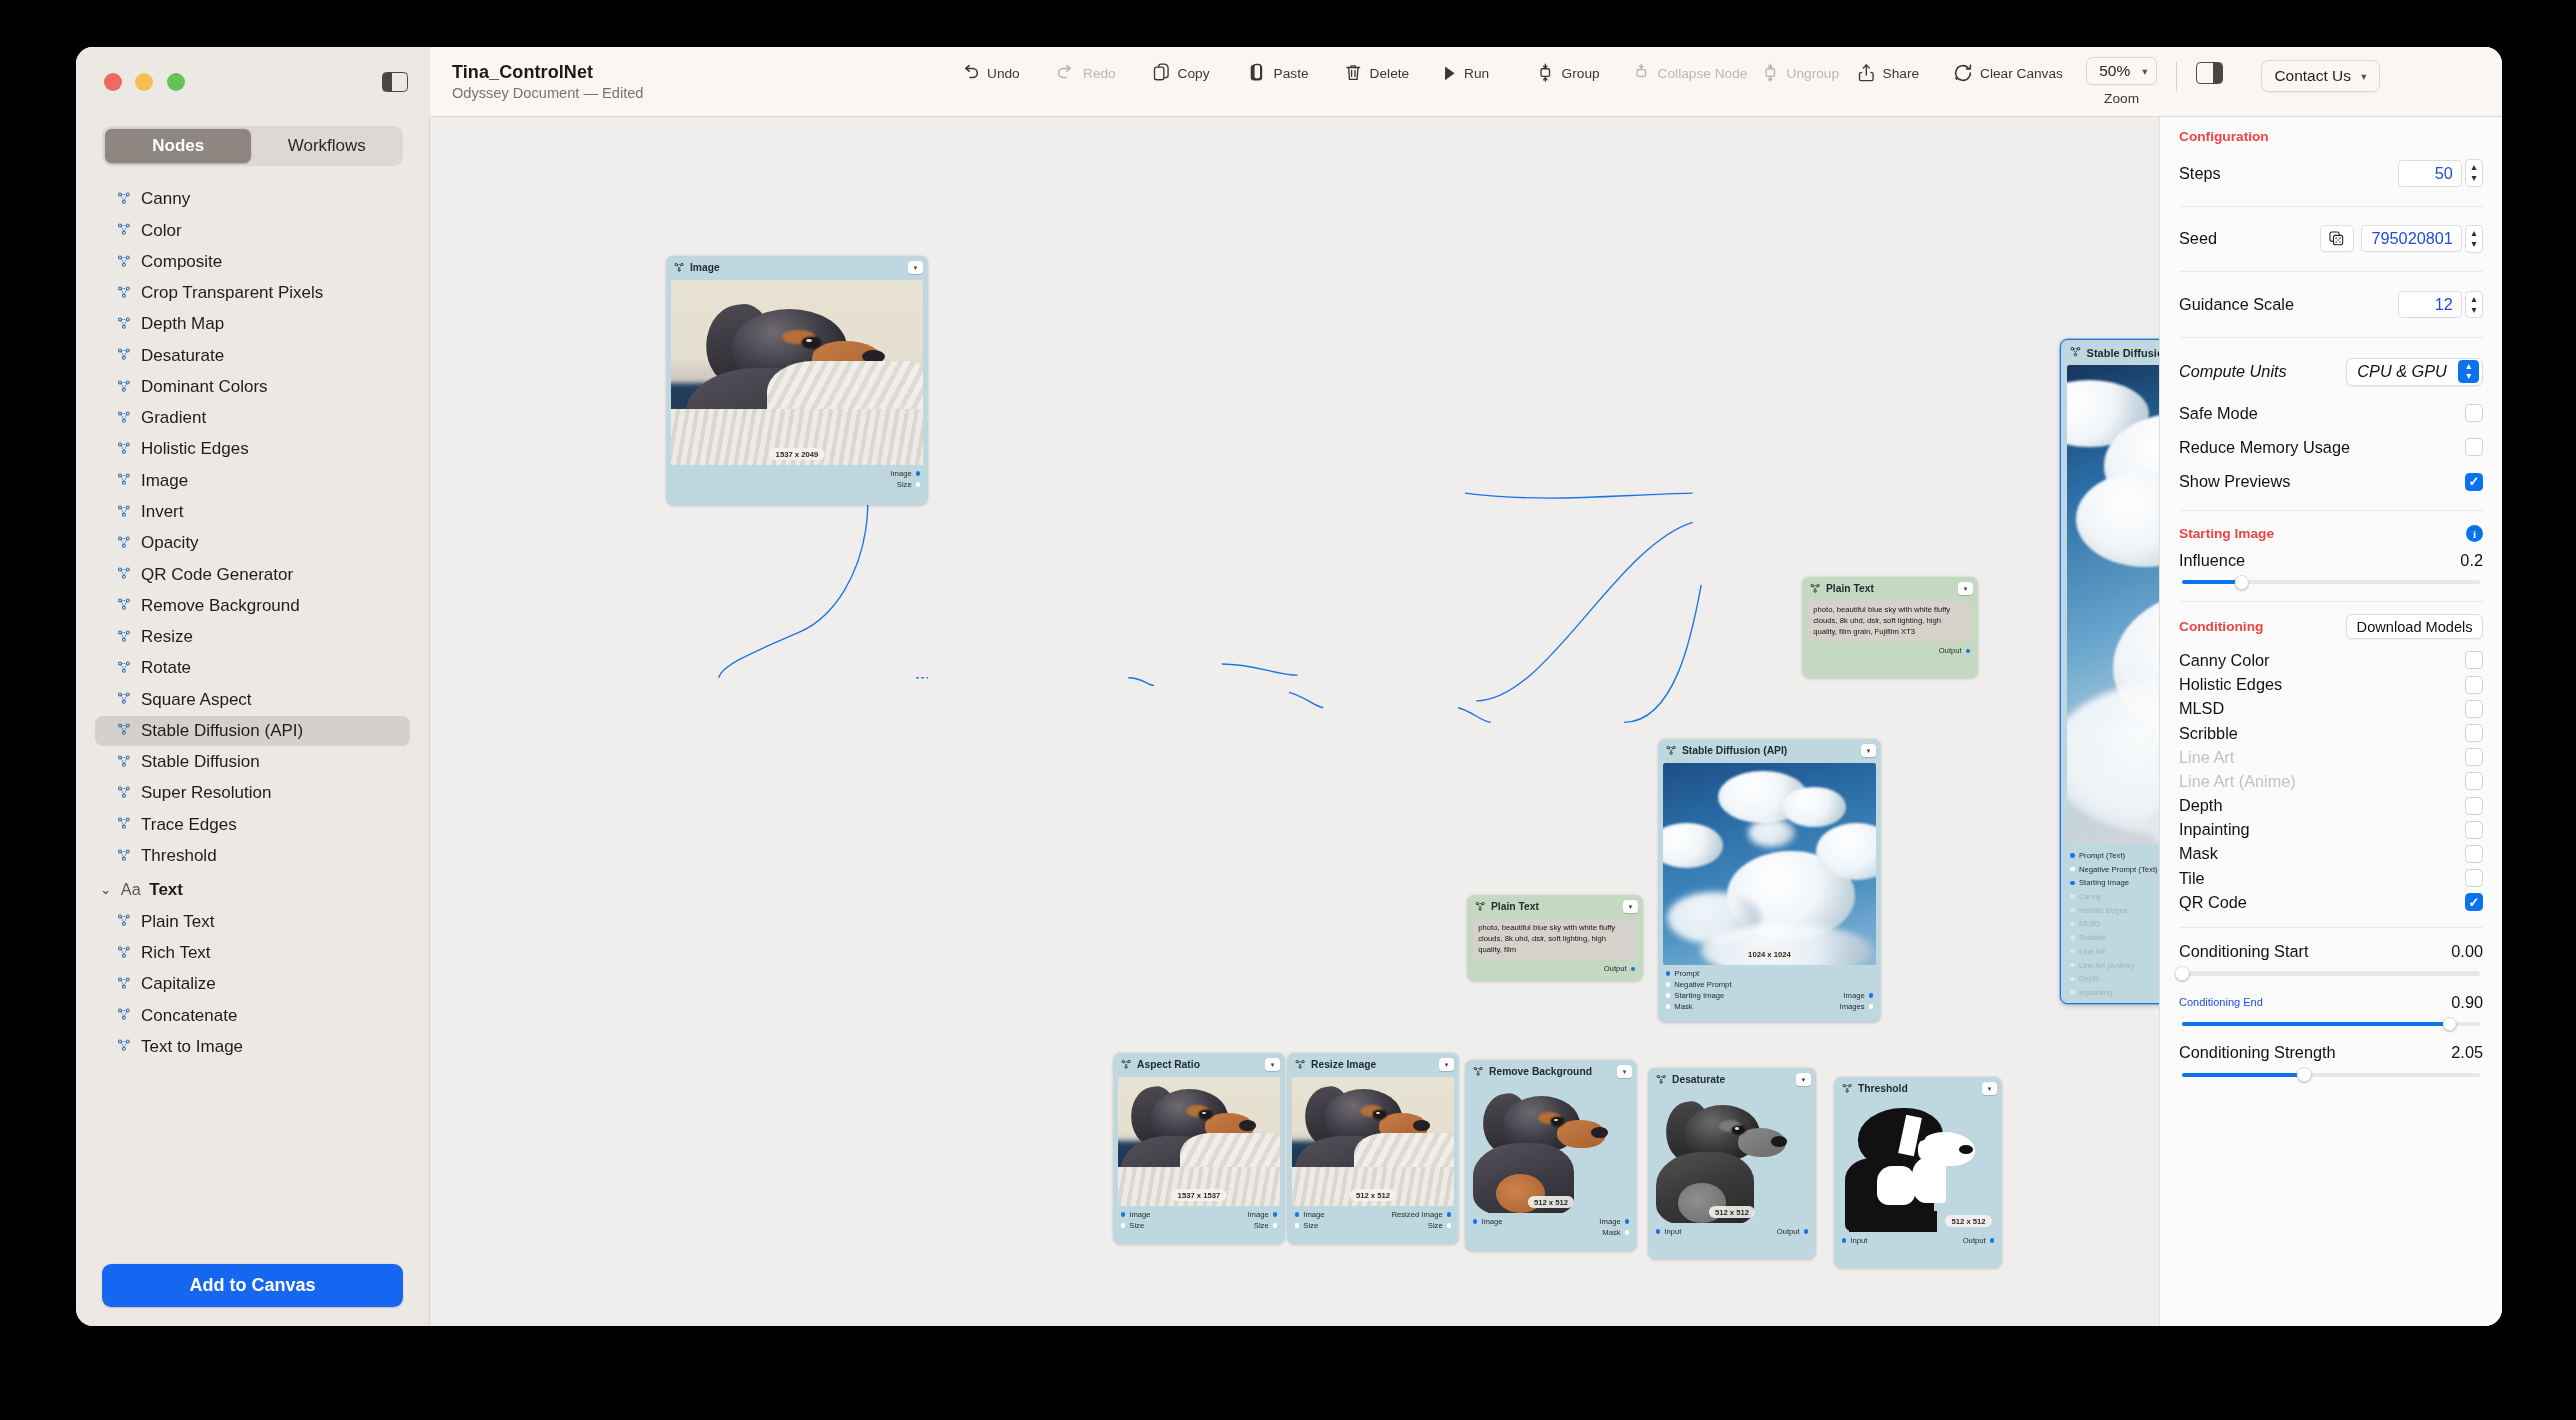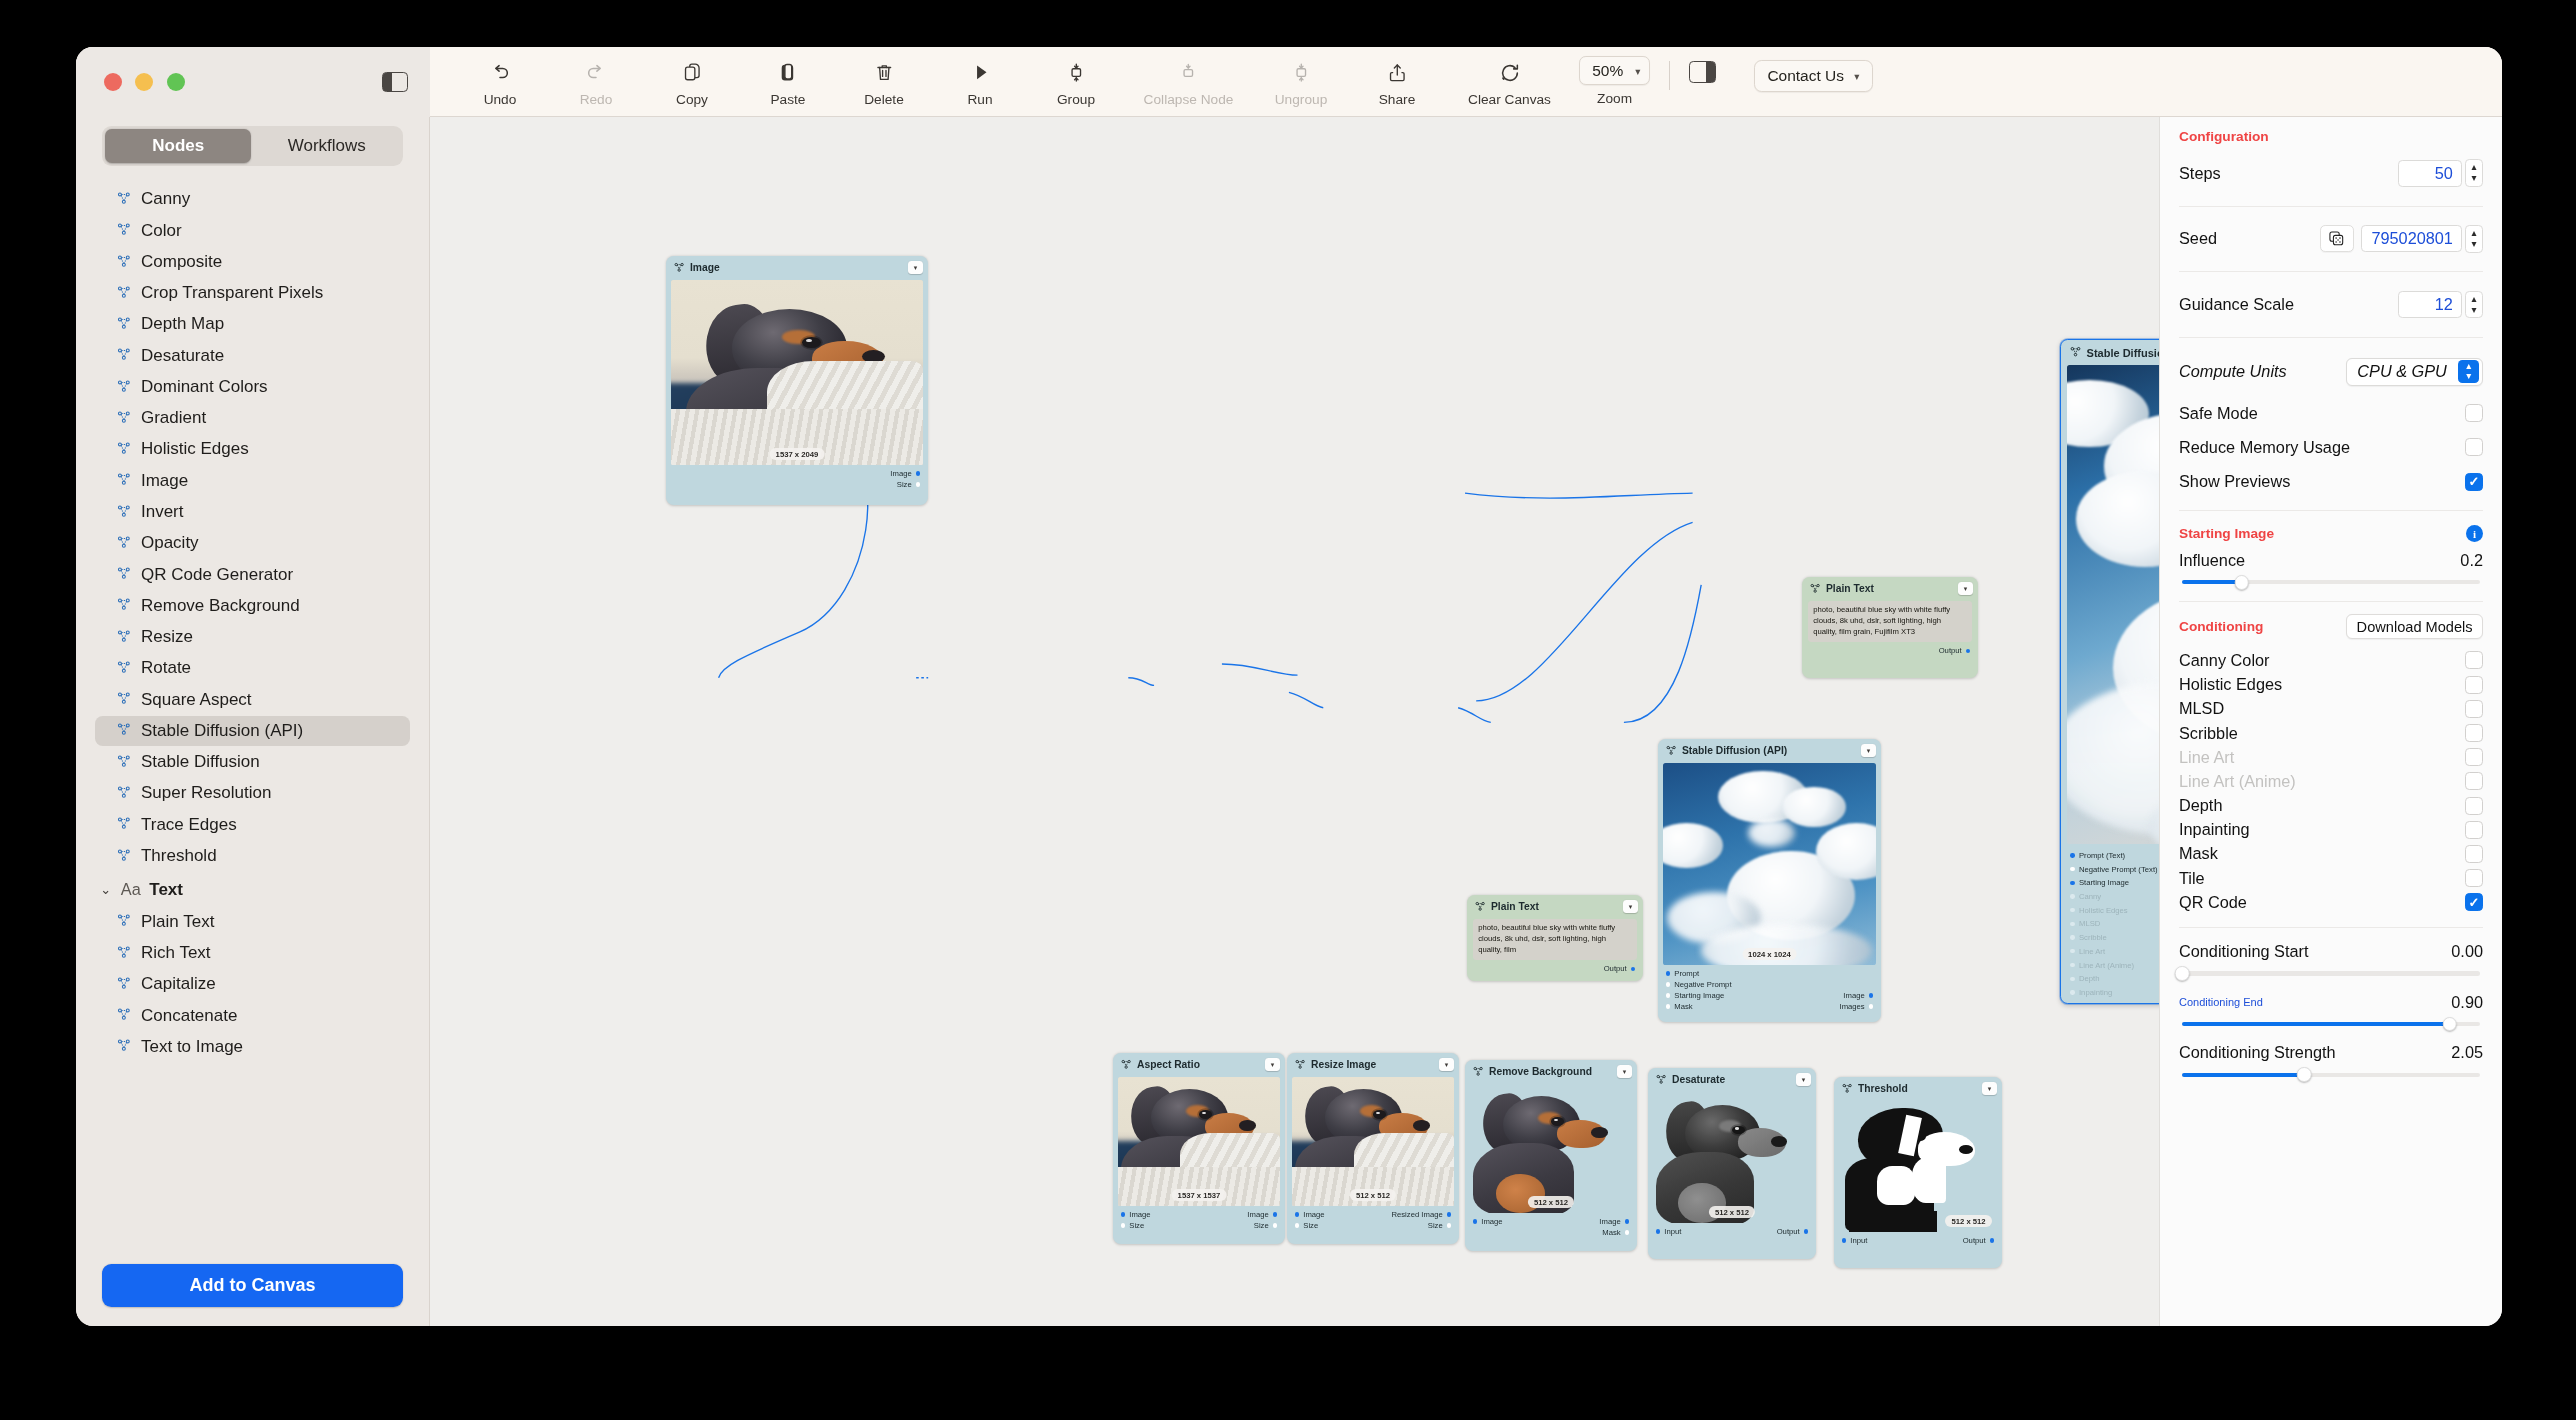--- a/index.html
+++ b/index.html
@@ -65,21 +65,21 @@
   }
   #doc-title-wrap { width: 507px; flex-shrink: 0; }
   #doc-title {
     font-size: 18px; font-weight: bold; color: #1d1b19; letter-spacing: 0.1px;
   }
   #doc-sub { font-size: 14.6px; color: #79736d; margin-top: 2.6px; }
 
   #toolbar-items { display: flex; align-items: flex-start; gap: 0; flex: 1; }
   .tb-item {
     width: 96px;
-    display: flex; flex-direction: column; align-items: center;
+    display: flex; align-items: center;
     gap: 6px; cursor: pointer; padding-top: 3.4px;
   }
   .tb-item.wide { width: 129px; }
   .tb-item .ico { height: 26px; display:flex; align-items:center; justify-content:center; }
   .tb-item .lbl { font-size: 13.7px; color: #3b3733; white-space: nowrap; }
   .tb-item.disabled .lbl { color: #bdb7b1; }
   .tb-item.disabled svg { opacity: .35; }
 
   #tb-zoom-group { display:flex; flex-direction: column; align-items:center; gap:6px; margin-left: 5.2px; }
   #zoom-select {
@@ -352,20 +352,24 @@
       <div id="tb-left">
         <div class="traffic">
           <div class="dot red"></div>
           <div class="dot yellow"></div>
           <div class="dot green"></div>
         </div>
         <div class="sidebar-toggle"></div>
       </div>
 
       <div id="tb-right">
+        <div id="doc-title-wrap">
+          <div id="doc-title">Tina_ControlNet</div>
+          <div id="doc-sub">Odyssey Document — Edited</div>
+        </div>
 
         <div id="toolbar-items">
 
           <div class="tb-item">
             <span class="ico">
               <svg width="22" height="22" viewBox="0 0 24 24" fill="none" stroke="#3b3733" stroke-width="1.7" stroke-linecap="round" stroke-linejoin="round">
                   <path d="M8 7H15a5 5 0 0 1 0 10h-3"></path>
                   <polyline points="11 4 7.5 7 11 10"></polyline>
                 </svg>
             </span>

